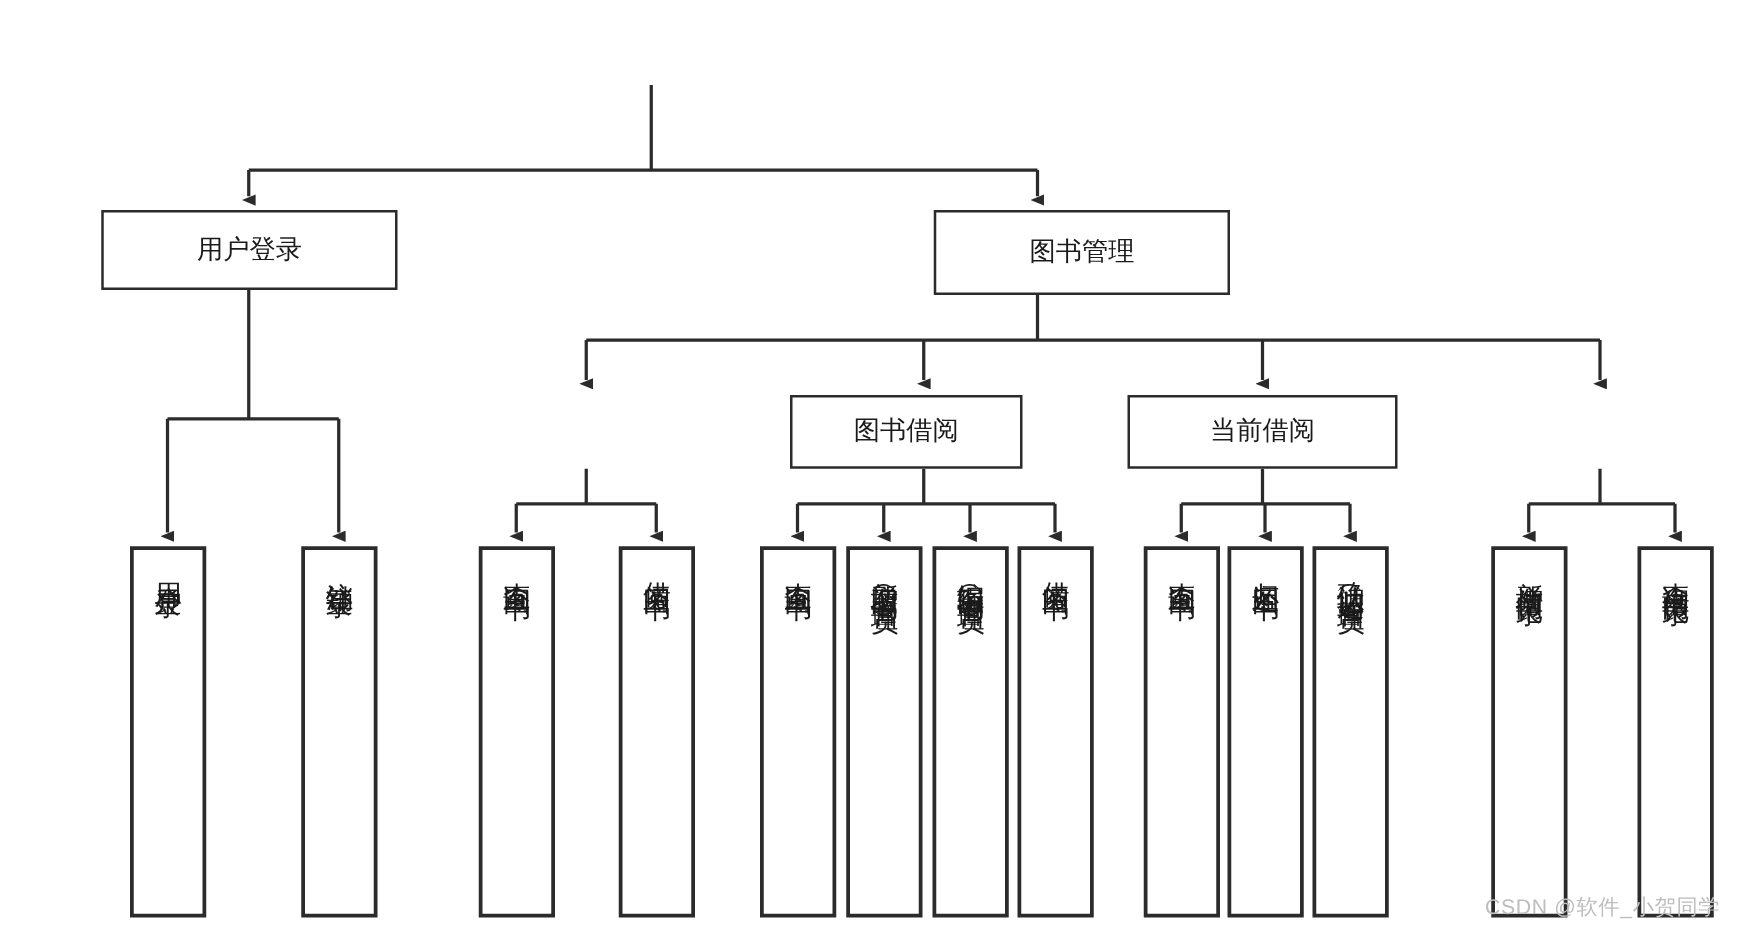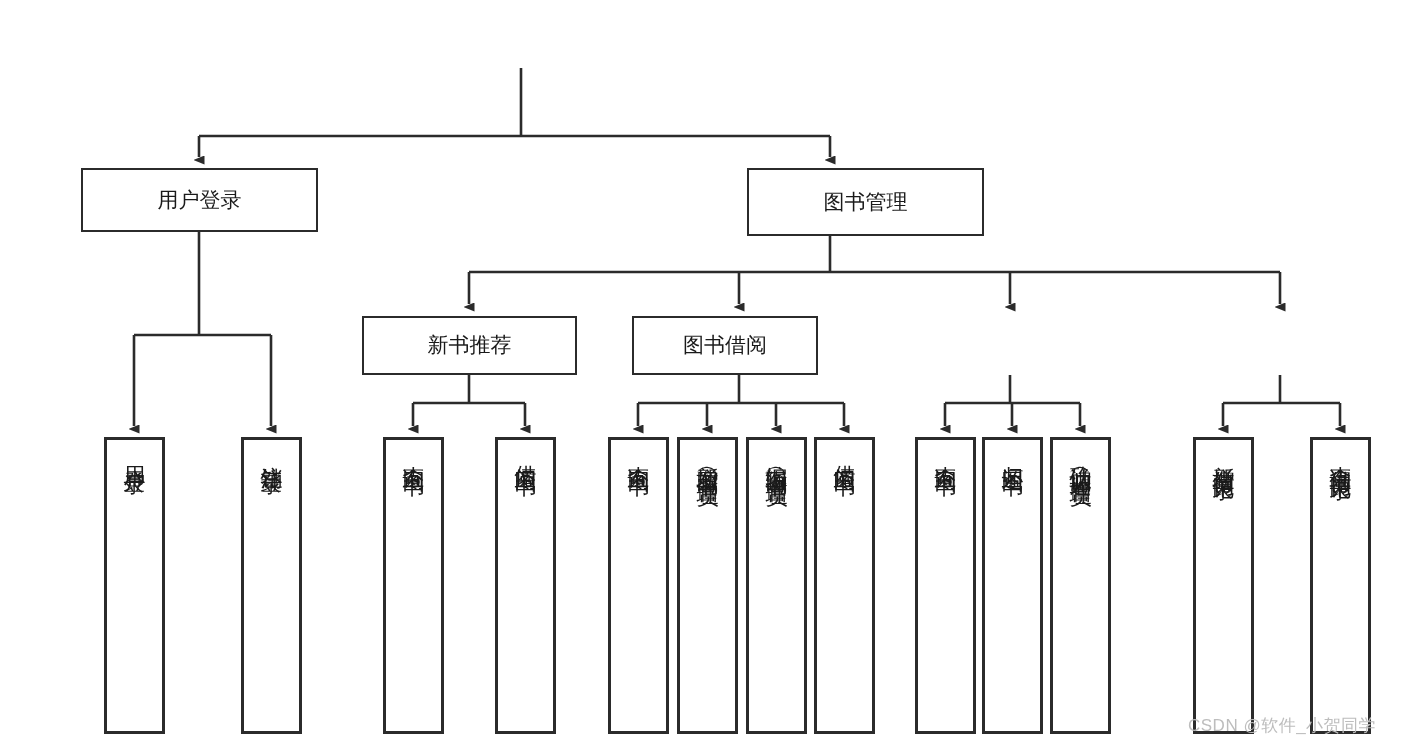--- a/index.html
+++ b/index.html
@@ -135,28 +135,28 @@
 
 
   <div class="node branch" style="left:81px; top:168px; width:237px; height:64px;">
     <span class="label">用户登录</span>
   </div>
 
   <div class="node branch" style="left:711px; top:168px; width:237px; height:68px;margin-left:36px;">
     <span class="label">图书管理</span>
   </div>
 
-  <div class="node branch" style="left:362px; top:316px; width:215px; height:59px;">
-    <span class="label">新书推荐</span>
-  </div>
 
   <div class="node branch" style="left:632px; top:316px; width:186px; height:59px;">
     <span class="label">图书借阅</span>
   </div>
 
+  <div class="node branch" style="left:902px; top:316px; width:216px; height:59px;">
+    <span class="label">当前借阅</span>
+  </div>
 
 
   <div class="node leaf" style="left:104px; top:437px; width:61px; height:297px;">
     <span class="label">用户登录</span>
   </div>
 
   <div class="node leaf" style="left:241px; top:437px; width:61px; height:297px;">
     <span class="label">注销登录</span>
   </div>
 

